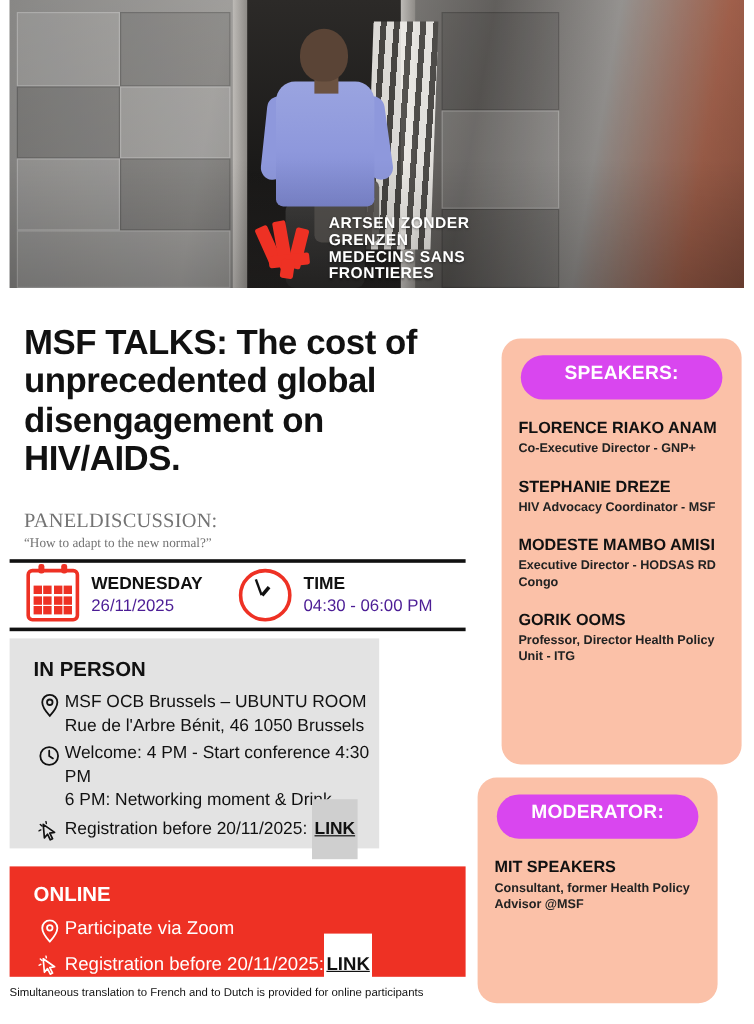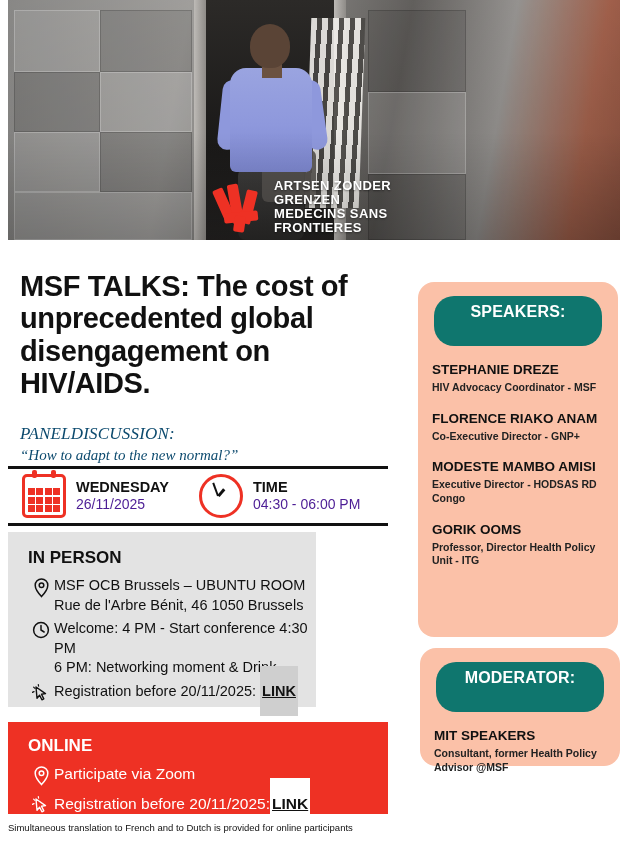--- a/index.html
+++ b/index.html
@@ -154,31 +154,30 @@
     color: #111111;
     font-weight: bold;
     font-size: 29px;
     line-height: 1.12;
     letter-spacing: -0.4px;
     margin: 22px 0 0 16px;
     width: 350px;
   }
   .subtitle-wrap {
     margin: 24px 0 0 16px;
-    color: #0c4a6e;
-    font-style: italic;
+    color: #737373;
   }
   .subtitle-1 {
     font-family: "Liberation Serif", serif;
     font-size: 17px;
     letter-spacing: 0.2px;
   }
   .subtitle-2 {
     font-family: "Liberation Serif", serif;
-    font-size: 15px;
+    font-size: 11px;
     margin-top: 3px;
   }
 
   
   .dt-bar {
     position: absolute;
     left: 8px; top: 466px;
     width: 380px; height: 54px;
     display: flex;
     align-items: center;
@@ -314,31 +313,31 @@
   .panel {
     position: absolute;
     background: #fbc1a8;
     border-radius: 16px;
   }
   .panel.speakers {
     left: 418px; top: 282px;
     width: 200px; height: 355px;
   }
   .panel.moderator {
-    left: 420px; top: 648px;
-    width: 200px; height: 118px;
+    left: 398px; top: 648px;
+    width: 200px; height: 188px;
   }
   .pill {
-    background: #0f766e;
+    background: #d946ef;
     color: #ffffff;
     font-weight: bold;
     font-size: 16px;
     border-radius: 20px;
     text-align: center;
-    padding: 7px 0 25px 0;
+    padding: 7px 0 12px 0;
     margin: 14px 16px 0 16px;
     letter-spacing: 0.2px;
   }
   .person {
     margin: 0 14px;
   }
   .person .nm {
     font-weight: bold;
     font-size: 13.5px;
     color: #111;
@@ -511,26 +510,26 @@
       </div>
     </div>
   </div>
 
   <div class="footnote">Simultaneous translation to French and to Dutch is provided for online participants</div>
 
   <div class="panel speakers">
     <div class="pill">SPEAKERS:</div>
 
     <div class="person">
+      <div class="nm">FLORENCE RIAKO ANAM</div>
+      <div class="role">Co-Executive Director - GNP+</div>
+    </div>
+    <div class="person">
       <div class="nm">STEPHANIE DREZE</div>
       <div class="role">HIV Advocacy Coordinator - MSF</div>
-    </div>
-    <div class="person">
-      <div class="nm">FLORENCE RIAKO ANAM</div>
-      <div class="role">Co-Executive Director - GNP+</div>
     </div>
     <div class="person">
       <div class="nm">MODESTE MAMBO AMISI</div>
       <div class="role">Executive Director - HODSAS RD Congo</div>
     </div>
     <div class="person">
       <div class="nm">GORIK OOMS</div>
       <div class="role">Professor, Director Health Policy Unit - ITG</div>
     </div>
   </div>

